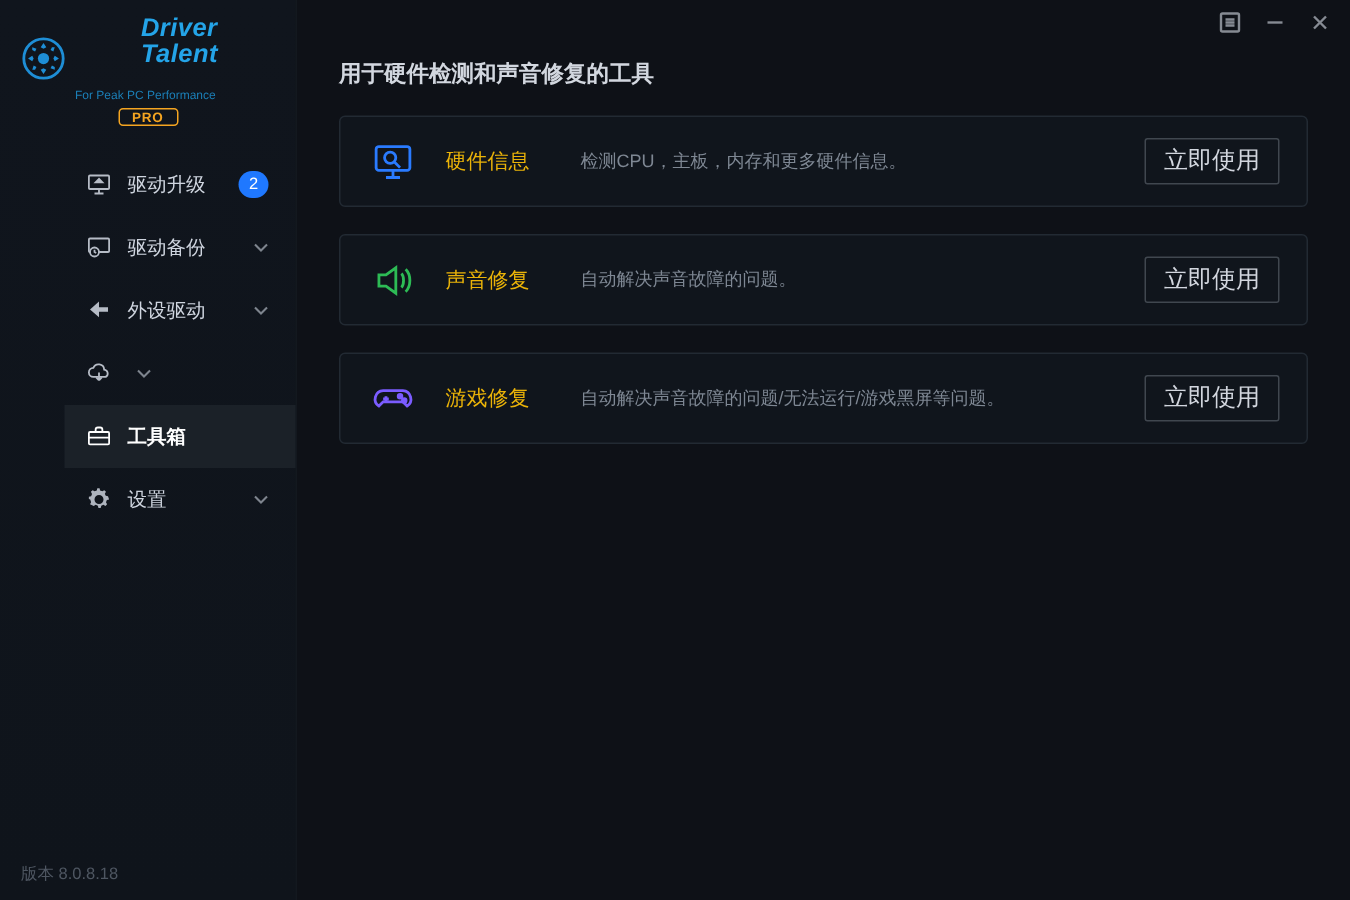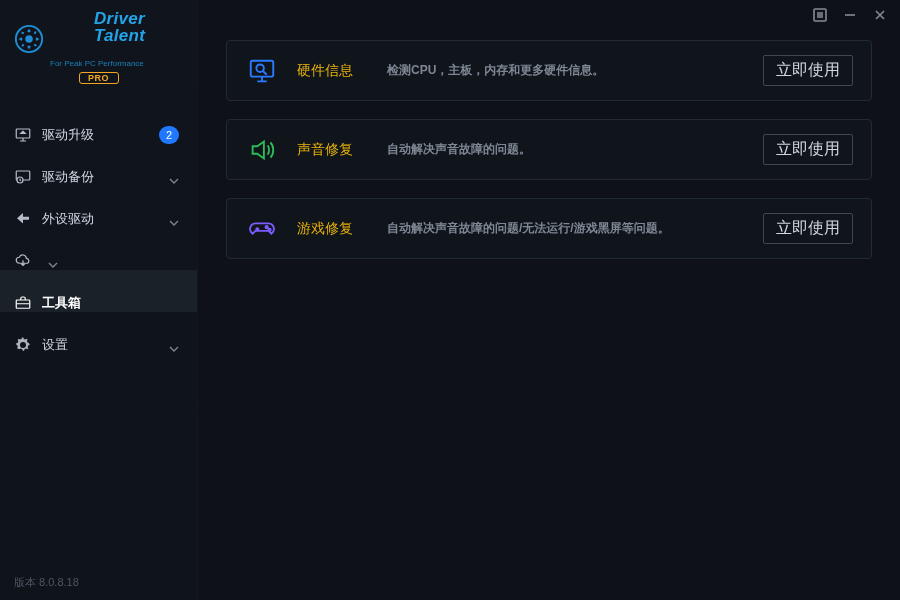--- a/index.html
+++ b/index.html
@@ -25,23 +25,23 @@
   }
   .logo-cog svg { width:100%; height:100%; }
   .logo-text { display:flex; flex-direction:column; line-height:1; }
   .logo-title { color:#24a4e8; font-size:17px; font-weight:600; font-style:italic; letter-spacing:.3px;margin-left:44px; }
   .logo-sub   { color:#1b7fb7; font-size:8px; margin-top:16px; }
   .logo-pro   { margin:4px auto 0 auto; width:40px; text-align:center;
                 color:#f5a521; font-size:9px; font-weight:bold; letter-spacing:.5px;
                 border:1px solid #f5a521; border-radius:3px; padding:0 2px;}
   .nav { margin-top:10px; flex:1; }
   .nav-item {
-    display:flex; align-items:flex-end;
+    display:flex; align-items:center;
     height:42px; padding:0 18px 0 14px;
-    cursor:pointer; position:relative;
+    cursor:pointer; position:relative;margin-left:43px;
   }
   .nav-item.active { background:#1b2128;font-weight:bold; }
   .nav-icon { width:18px; height:18px; margin-right:10px; flex:none; }
   .nav-icon svg { width:100%; height:100%; display:block; }
   .nav-label { flex:1; color:#cfd5df; }
   .nav-item.active .nav-label { color:#ffffff; }
   .nav-badge {
     min-width:20px; height:18px; padding:0 6px;
     background:#1f78ff; color:#fff; font-size:11px;
     border-radius:9px; display:flex; align-items:center; justify-content:center;
@@ -61,21 +61,21 @@
   .page-title { font-size:15px; color:#d2d7df; margin-bottom:18px; }
   .tool-card {
     border:1px solid #222a33; border-radius:4px;
     padding:14px 18px 14px 20px; margin-bottom:18px;
     display:flex; align-items:center;
     background:#10151c;
   }
   .tool-icon { width:30px; height:30px; margin-right:20px; flex:none; }
   .tool-icon svg { width:100%; height:100%; display:block; }
   .tool-name { width:90px; color:#eab308; font-size:14px; }
-  .tool-desc { flex:1; color:#7e8793; font-size:12px;font-weight:bold; }
+  .tool-desc { flex:1; color:#7e8793; font-size:12px; }
   .tool-action {
     border:1px solid #40474f; color:#d2d6de; background:transparent;
     font-size:16px; padding:4px 12px; border-radius:2px; cursor:pointer;
     font-family:inherit;
   }
 </style>
 </head>
 <body>
 
 <aside class="sidebar">
@@ -197,20 +197,21 @@
         </svg>
     </span>
     <span class="tb-btn">
       <svg viewBox="0 0 16 16">
           <path d="M4 4l8 8M12 4l-8 8"></path>
         </svg>
     </span>
   </div>
 
   <div class="content">
+    <h2 class="page-title">用于硬件检测和声音修复的工具</h2>
 
     <div class="tool-card">
       <span class="tool-icon">
         <svg viewBox="0 0 32 32" fill="none" stroke="#2a7bff" stroke-width="2">
             <rect x="4" y="5" width="24" height="17" rx="2"></rect>
             <path d="M11 27h10M16 22v5"></path>
             <circle cx="14" cy="13" r="4"></circle>
             <path d="M17 16l4 4"></path>
           </svg>
       </span>

